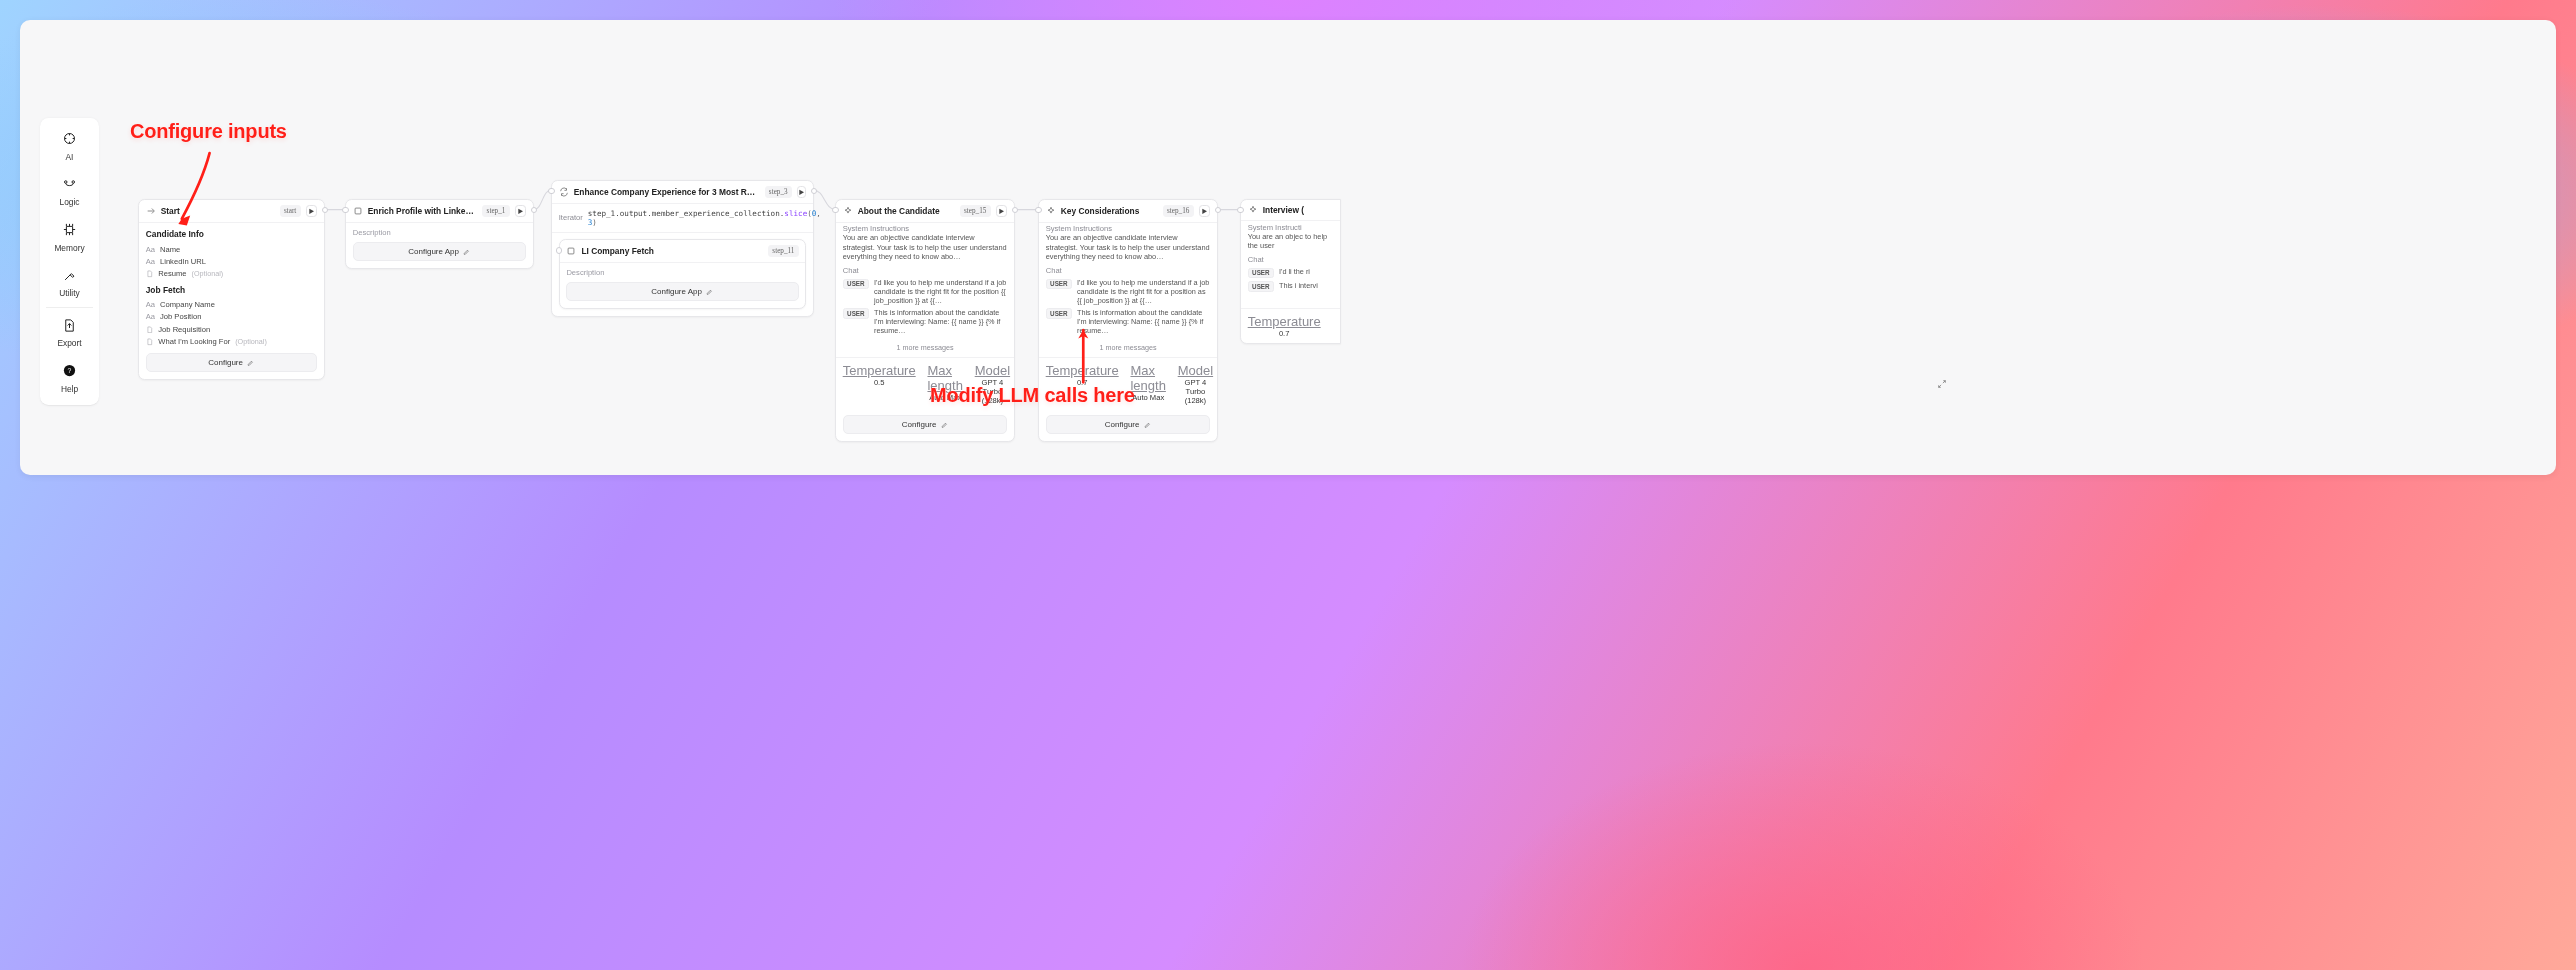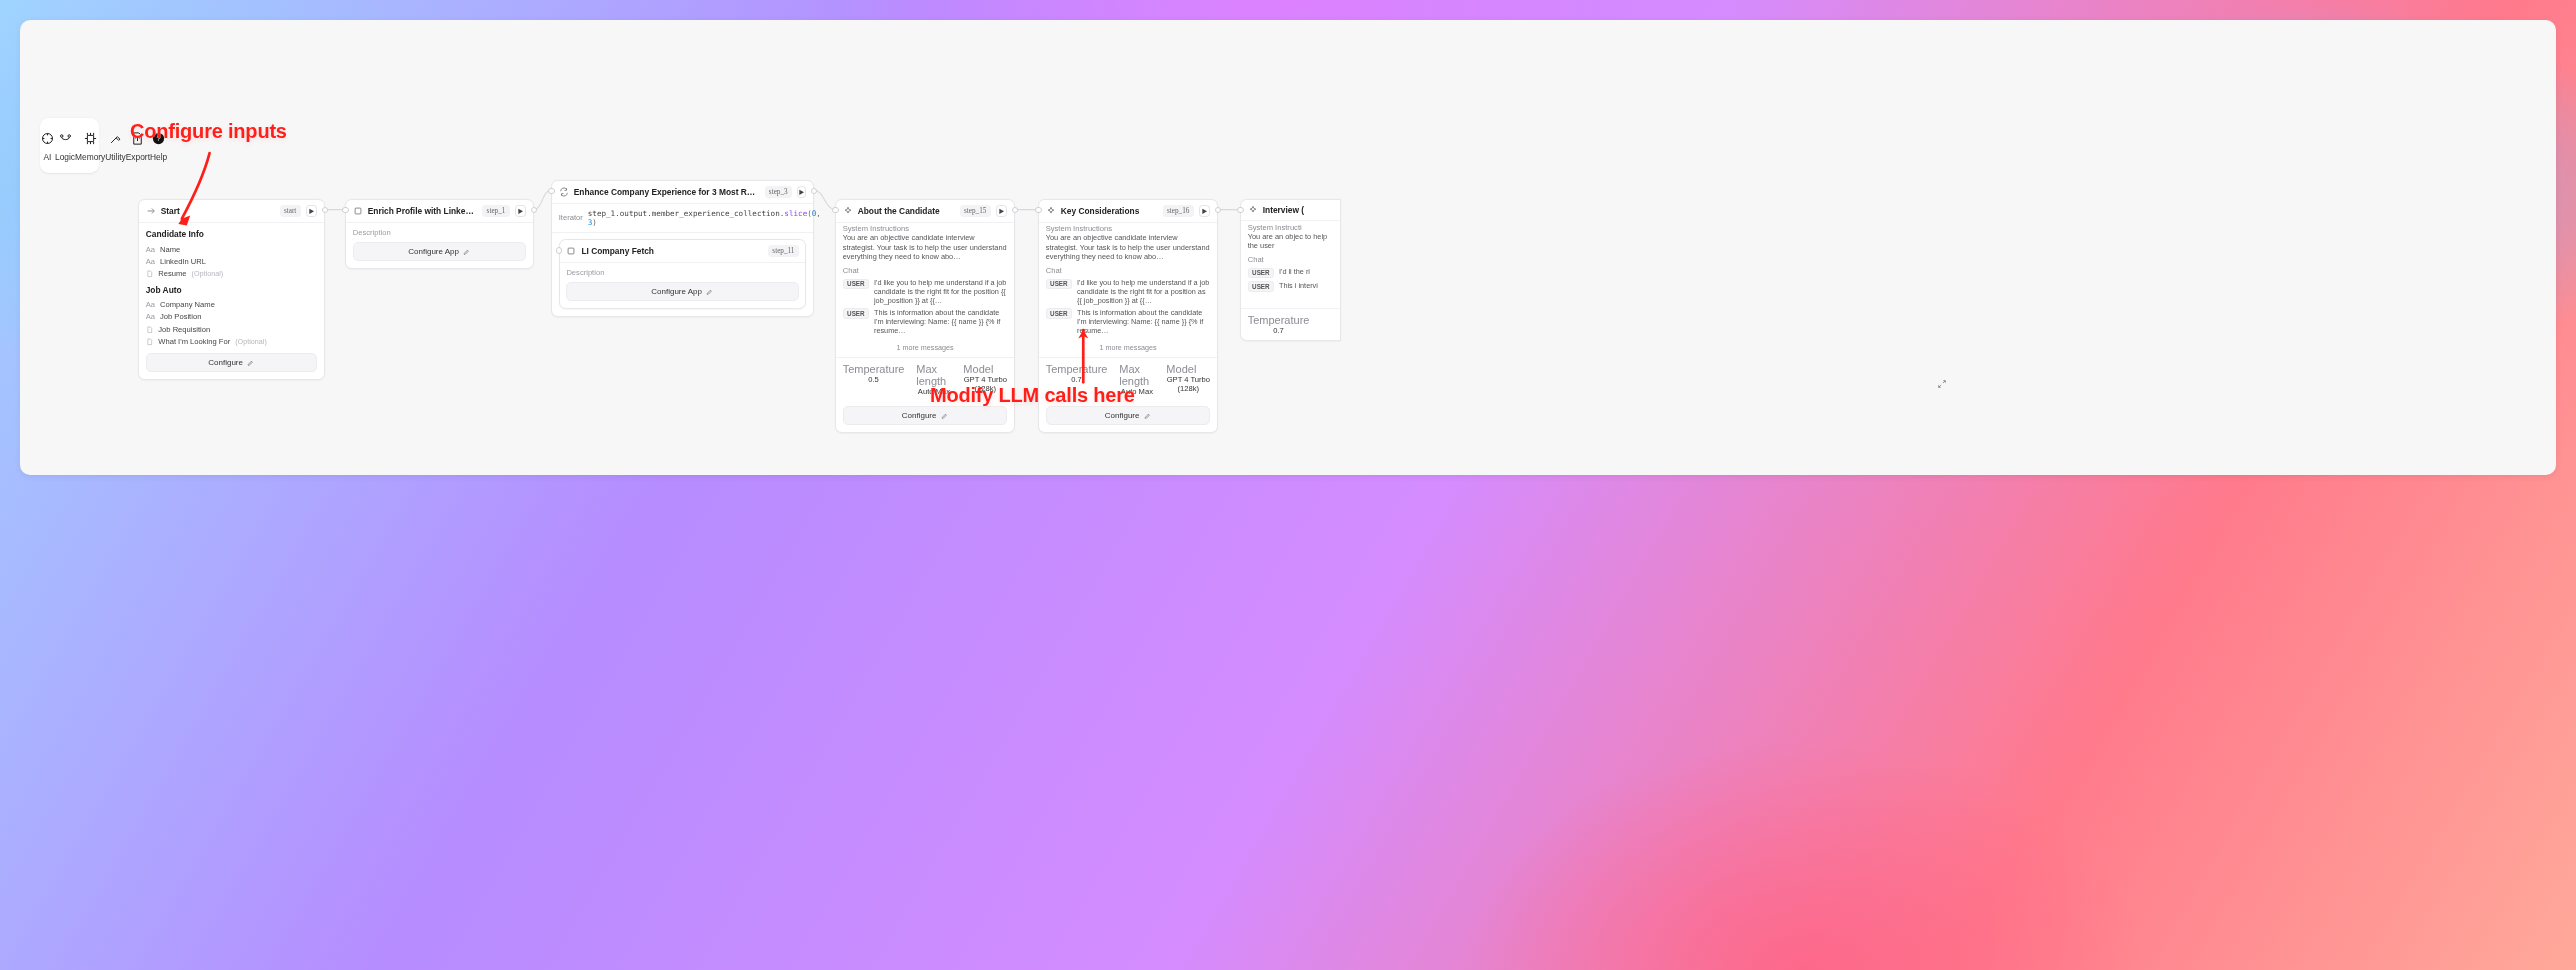--- a/index.html
+++ b/index.html
@@ -32,20 +32,21 @@
   
   .sidebar {
     position: absolute;
     left: 20px;
     top: 98px;
     width: 59px;
     background: #fff;
     border-radius: 8.4px;
     box-shadow: 0 0.8px 0 rgba(0,0,0,0.04), 0 0.8px 2.5px rgba(0,0,0,0.05);
     display: flex;
+    flex-direction: column;
     align-items: center;
     padding: 5px 0;
   }
   .sbitem {
     width: 100%;
     padding: 8.4px 0 6.7px;
     display: flex;
     flex-direction: column;
     align-items: center;
     gap: 3.4px;
@@ -113,21 +114,21 @@
   .sysinstr-body { font-size:7.4px; color:#555; padding:0 6.7px 3.4px; line-height:1.25; }
   .chat-label { font-size:7.6px; color:#8c8c94; padding:1.7px 6.7px 0; }
   .chat { padding:0 6.7px 3.4px; }
   .chatrow { display:flex; gap:5px; align-items:flex-start; margin:2.5px 0;}
   .role { font-size:6.3px; font-weight:700; color:#555; background:#f4f4f6; border:0.8px solid #ececef; border-radius:2.5px; padding:0.8px 3.4px; flex:0 0 auto; margin-top:0.8px; }
   .chattext { font-size:7.3px; color:#555; line-height:1.25; }
   .moremsg { text-align:center; font-size:7.2px; color:#8c8c94; padding:1.7px 0 5px; }
   .hr { border-top:0.8px solid #f1f1f3; margin:0 0 3.4px; }
   .params { display:flex; padding:1.7px 6.7px 5px; gap:11.8px; }
   .pcol { display:flex; flex-direction:column; }
-  .plabel { font-size:11px; color:#8c8c94; }
+  .plabel { font-size:13px; color:#8c8c94;text-decoration:underline; }
   .pval { font-size:7.6px; color:#333;text-align:center; }
 
   
   .port { position:absolute; width:6.7px; height:6.7px; border:1.3px solid #cfcfd5; background:#fff; border-radius:50%; }
 
   
   svg.links { position:absolute; inset:0; width:100%; height:100%; pointer-events:none; }
   svg.links path { stroke:#d7d7dd; stroke-width:1.3; fill:none; }
 
   
@@ -260,21 +261,21 @@
       <div class="field">
           <span class="ftype">
             <svg viewBox="0 0 24 24">
               <path d="M6 3h8l4 4v14H6z"></path>
             </svg>
           </span>
           <span>Resume</span>
           <span class="optional">(Optional)</span>
         </div>
 
-      <div class="section-title" style="margin-top:5px">Job Auto</div>
+      <div class="section-title" style="margin-top:5px">Job Fetch</div>
       <div class="field">
           <span class="ftype">Aa</span>
           <span>Company Name</span>
         </div>
       <div class="field">
           <span class="ftype">Aa</span>
           <span>Job Position</span>
         </div>
       <div class="field">
           <span class="ftype">

